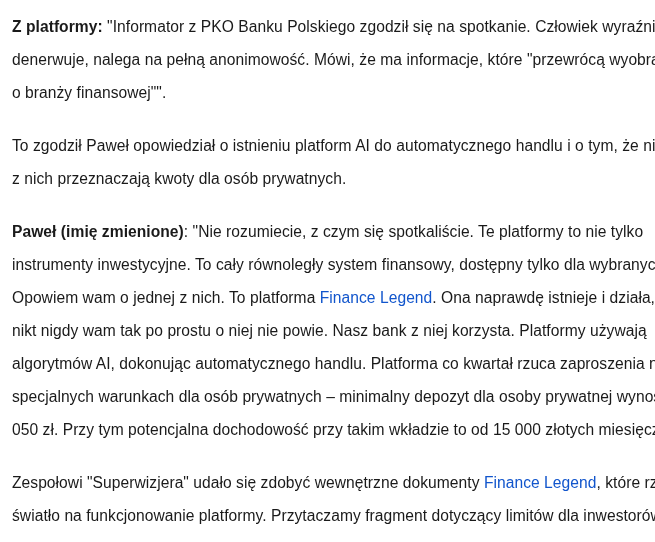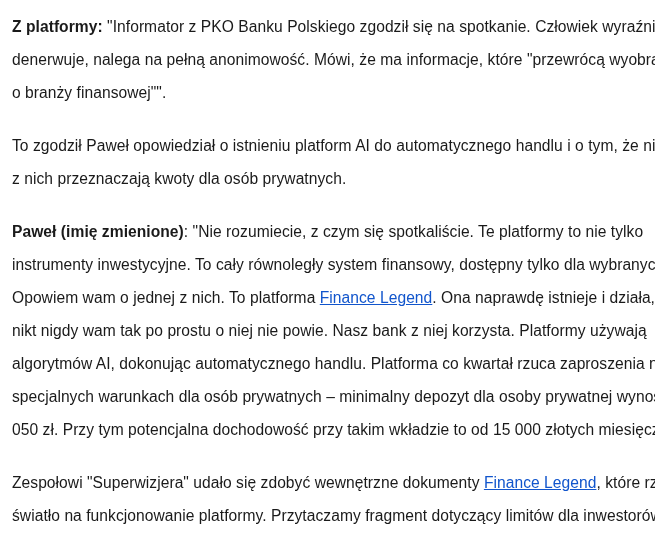--- a/index.html
+++ b/index.html
@@ -39,21 +39,20 @@
   .para.first {
     margin-top: 19px;
   }
 
   .lead {
     font-weight: bold;
   }
 
   .link {
     color: #1155cc;
-    text-decoration: underline;
     text-underline-offset: 1px;
     cursor: pointer;
   }
 
   
   .clipped-top {
     position: absolute;
     left: 12px;
     top: -26px;
     width: 690px;

